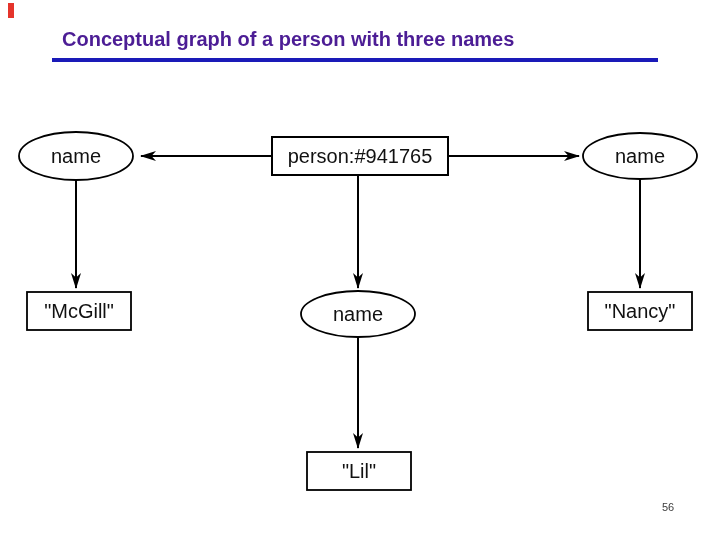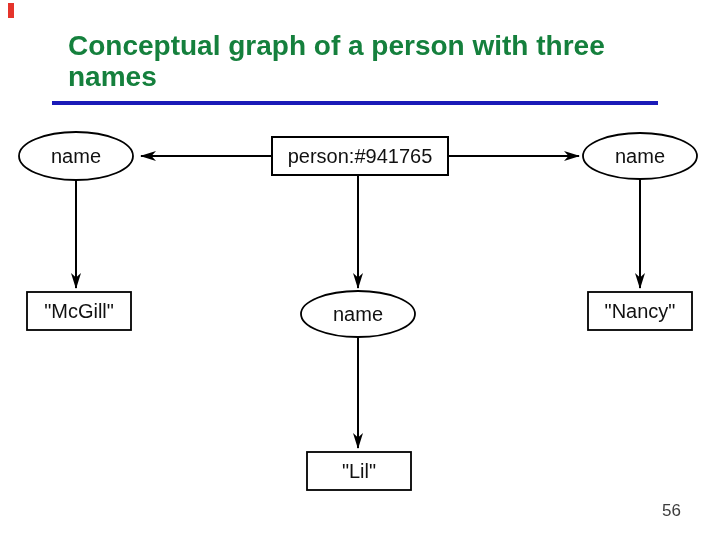--- a/index.html
+++ b/index.html
@@ -23,26 +23,26 @@
     height: 15px;
     background: #e5342b;
   }
   .title-block {
     position: absolute;
     left: 52px;
     top: 24px;
     width: 606px;
   }
   .title-text {
-    margin: 6px;
+    margin: 0;
     padding: 0 0 3px 10px;
-    font-size: 28px;
+    font-size: 20px;
     line-height: 31px;
     font-weight: bold;
-    color: #15803d;
+    color: #4c1d95;
     letter-spacing: 0;
   }
   .title-underline {
     width: 100%;
     height: 4px;
     background: #1a1ab8;
   }
   .diagram-svg {
     position: absolute;
     left: 0;
@@ -52,21 +52,21 @@
   }
   .diagram-svg text {
     font-family: "Liberation Sans", sans-serif;
     font-size: 20px;
     fill: #111111;
   }
   .page-number {
     position: absolute;
     left: 662px;
     top: 501px;
-    font-size: 17px;
+    font-size: 11px;
     color: #3d3d3d;
   }
 </style>
 </head>
 <body>
 
 <div class="slide">
 
   <div class="corner-marker"></div>
 

